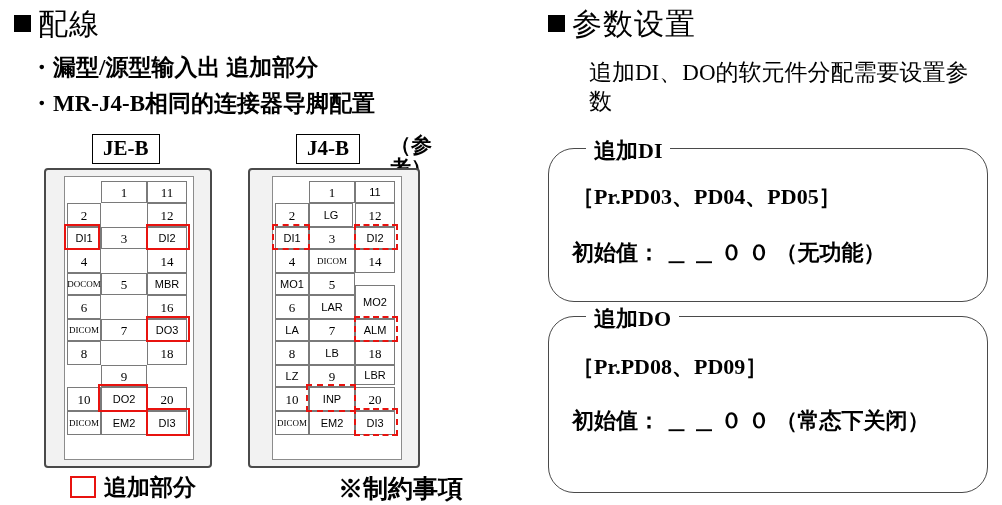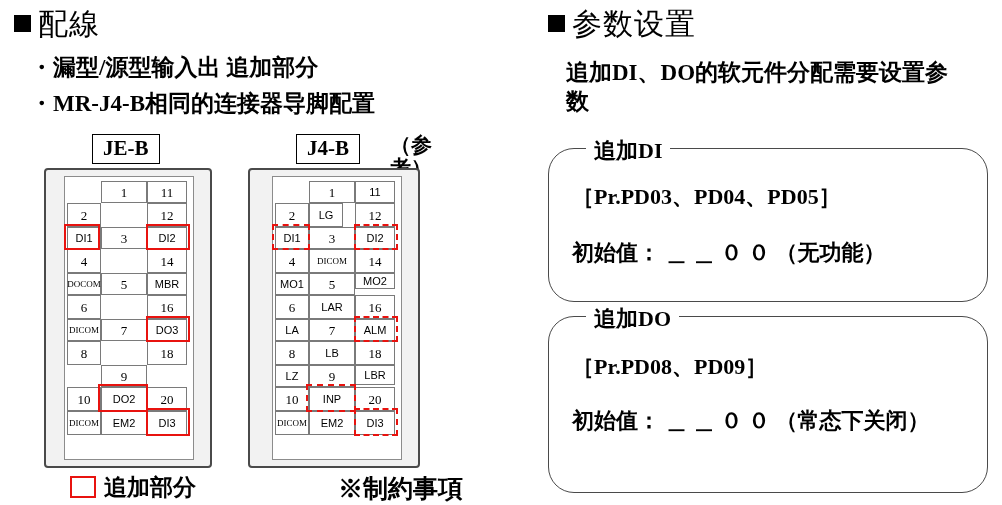--- a/index.html
+++ b/index.html
@@ -44,25 +44,25 @@
     position: absolute;
     font-size: 23px;
     white-space: nowrap;
     font-weight: bold;
   }
   #bullet1 { left: 30px; top: 52px; }
   #bullet2 { left: 30px; top: 88px; }
 
   .param-intro {
     position: absolute;
-    left: 566px;
+    left: 589px;
     top: 58px;
     width: 400px;
     font-size: 23px;
-    font-weight: bold;
+    font-weight: normal;
     line-height: 1.28;
   }
 
   
   .conn-label {
     position: absolute;
     border: 1px solid #000;
     background: #fff;
     font-size: 21px;
     font-weight: bold;
@@ -266,36 +266,36 @@
       <div class="pin num" style="left:2px; top:118px; width:34px; height:24px;">6</div>
       <div class="pin num" style="left:2px; top:164px; width:34px; height:24px;">8</div>
       <div class="pin num" style="left:2px; top:210px; width:34px; height:24px;">10</div>
 
       <div class="pin sig" style="left:2px; top:50px; width:34px; height:22px;">DI1</div>
       <div class="pin sig" style="left:2px; top:96px; width:34px; height:22px;">MO1</div>
       <div class="pin sig" style="left:2px; top:142px; width:34px; height:22px;">LA</div>
       <div class="pin sig" style="left:2px; top:188px; width:34px; height:22px;">LZ</div>
       <div class="pin small" style="left:2px; top:234px; width:34px; height:24px;">DICOM</div>
 
-      <div class="pin sig" style="left:36px; top:26px; width:34px; height:24px;">LG</div>
+      <div class="pin sig" style="left:36px; top:26px; width:44px; height:24px;">LG</div>
       <div class="pin small" style="left:36px; top:72px; width:46px; height:24px;">DICOM</div>
       <div class="pin sig" style="left:36px; top:118px; width:46px; height:24px;">LAR</div>
       <div class="pin sig" style="left:36px; top:164px; width:46px; height:24px;">LB</div>
       <div class="pin sig" style="left:36px; top:210px; width:46px; height:24px;">INP</div>
       <div class="pin sig" style="left:36px; top:234px; width:46px; height:24px;">EM2</div>
 
       <div class="pin num" style="left:82px; top:26px; width:40px; height:24px;">12</div>
       <div class="pin num" style="left:82px; top:72px; width:40px; height:24px;">14</div>
       <div class="pin num" style="left:82px; top:118px; width:40px; height:24px;">16</div>
       <div class="pin num" style="left:82px; top:164px; width:40px; height:24px;">18</div>
       <div class="pin num" style="left:82px; top:210px; width:40px; height:24px;">20</div>
 
       <div class="pin sig" style="left:82px; top:4px; width:40px; height:22px;">11</div>
       <div class="pin sig" style="left:82px; top:50px; width:40px; height:22px;">DI2</div>
-      <div class="pin sig" style="left:82px; top:96px; width:40px; height:16px;">MO2</div>
+      <div class="pin sig" style="left:82px; top:108px; width:40px; height:34px;">MO2</div>
       <div class="pin sig" style="left:82px; top:142px; width:40px; height:22px;">ALM</div>
       <div class="pin sig" style="left:82px; top:188px; width:40px; height:20px;">LBR</div>
       <div class="pin sig" style="left:82px; top:234px; width:40px; height:24px;">DI3</div>
     </div>
 
     <div class="hl-dash" style="left:22px; top:54px; width:38px; height:26px;"></div>
     <div class="hl-dash" style="left:104px; top:54px; width:44px; height:26px;"></div>
     <div class="hl-dash" style="left:104px; top:146px; width:44px; height:26px;"></div>
     <div class="hl-dash" style="left:56px; top:214px; width:50px; height:28px;"></div>
     <div class="hl-dash" style="left:104px; top:238px; width:44px; height:28px;"></div>

